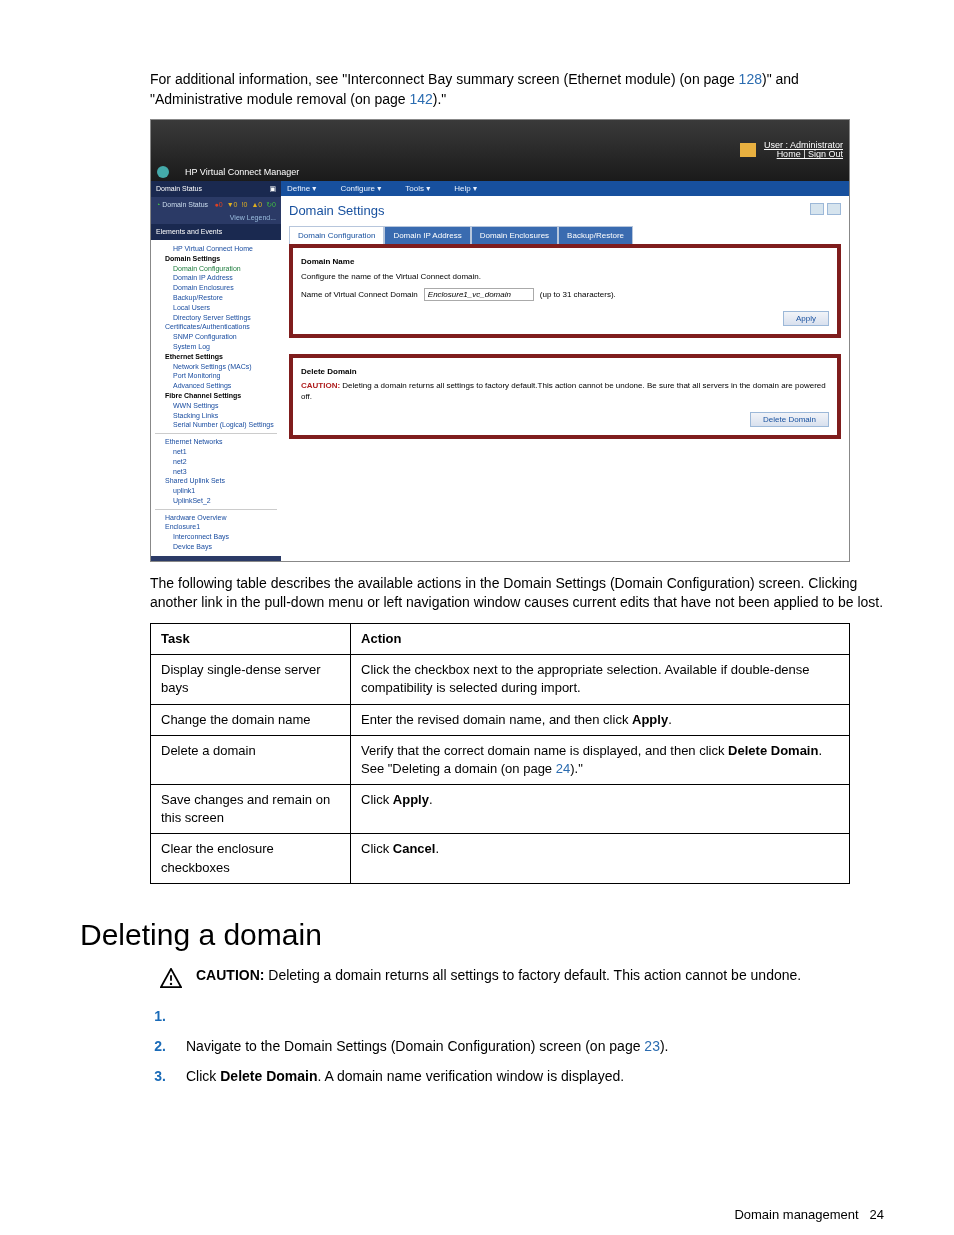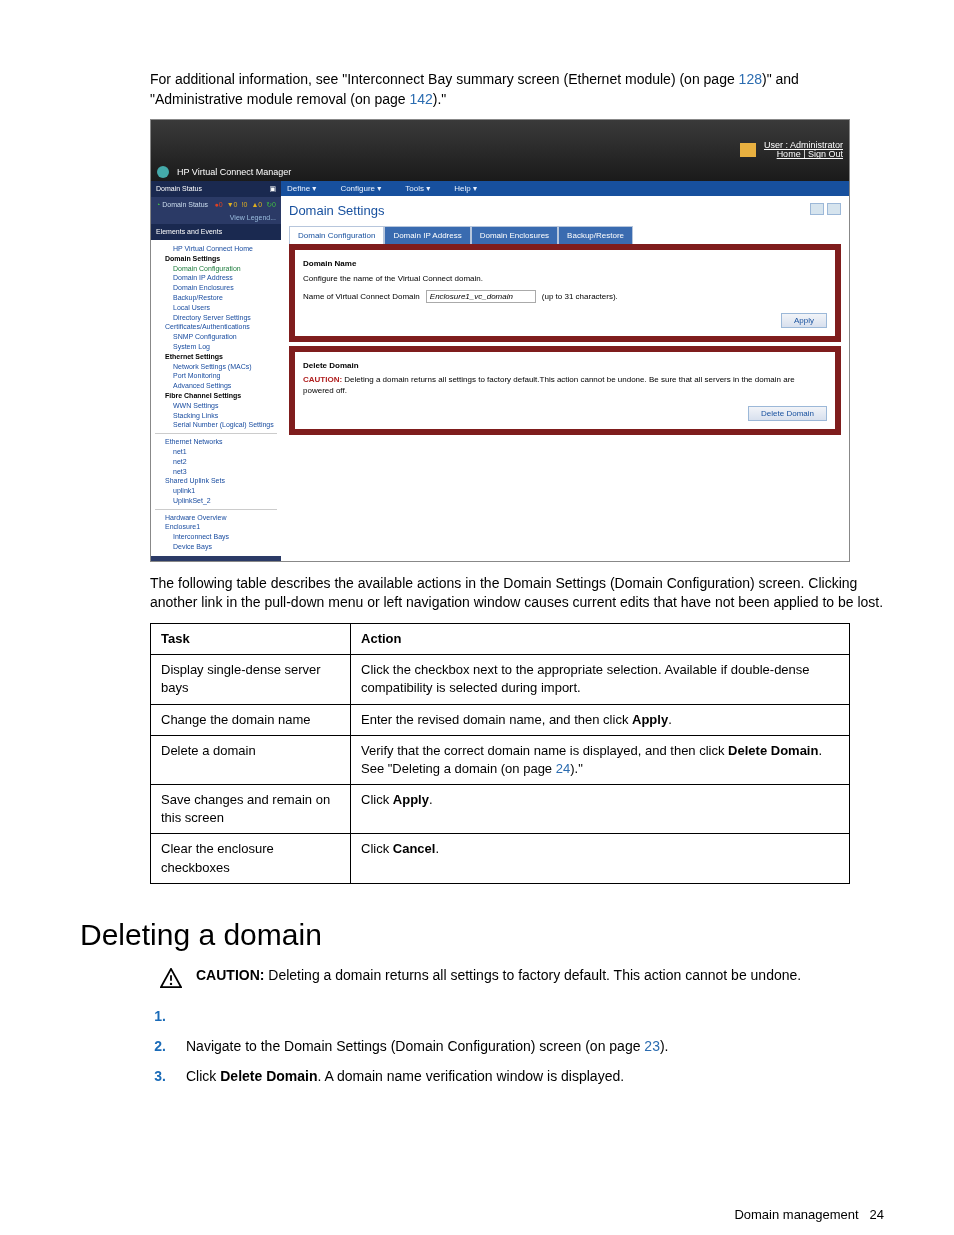--- a/index.html
+++ b/index.html
@@ -20,21 +20,21 @@
     border: 1px solid #888;
     background: #fff;
     width: 700px;
     font-size: 8px;
   }
   .ss-titlebar {
     background: linear-gradient(#3a3a3a,#1a1a1a);
     color:#fff; display:flex; align-items:center; justify-content:space-between;
     padding:2px 6px; font-size:9px;
   }
-  .ss-titlebar .left { display:flex; align-items:center; gap:8px;margin-top:44px;}
+  .ss-titlebar .left { display:flex; align-items:center; gap:16px;margin-top:44px;}
   .hp-logo { width:12px; height:12px; background:#4aa; border-radius:50%; display:inline-block;}
   .home-icon { width:16px; height:14px; background:#e8b040; display:inline-block; position:relative;}
   .ss-body { display:flex; background:#fff; min-height:380px;}
   .ss-side { width:130px; background:#2b3a66; color:#cde; font-size:7px; }
   .ss-side-header { background:#1a2950; color:#fff; padding:3px 5px; display:flex; justify-content:space-between; align-items:center;}
   .ss-side-row { padding:3px 5px; display:flex; justify-content:space-between; align-items:center;}
   .status-row { background:#2b3a66; }
   .status-icons { display:flex; gap:4px; font-size:7px;}
   .status-icons span.red{color:#e04020;}
   .status-icons span.yel{color:#e0b020;}
@@ -49,21 +49,21 @@
   .tree-sep{border-top:1px solid #ccc; margin:3px 0;}
   .ss-main { flex:1; background:#fff; }
   .menubar { background:#17509e; color:#eaf2ff; font-size:8px; padding:2px 6px; display:flex; gap:24px;}
   .menubar span{cursor:default;}
   .page-title-row{display:flex; align-items:center; justify-content:space-between; padding:6px 8px 2px;}
   .page-title{color:#17509e; font-size:13px; font-weight:normal;}
   .win-icons span{display:inline-block;width:14px;height:12px;background:#d6e4ee;border:1px solid #9cb8d8;margin-left:3px;}
   .tabbar{display:flex; gap:0; margin:4px 8px 0;}
   .tab{font-size:8px; padding:3px 8px; border:1px solid #b7c6dc; border-bottom:none; background:#3a6bb0; color:#fff; }
   .tab.active{background:#fff; color:#17509e; border-color:#b7c6dc;}
-  .panel{border:6px solid #7f1d1d; margin:0 8px 4px 8px; padding:8px; font-size:8px;}
+  .panel{border:4px solid #7f1d1d; margin:0 8px 16px 8px; padding:8px; font-size:8px;}
   .panel h4{font-size:8px; font-weight:bold; margin-bottom:3px;}
   .panel .row{display:flex; align-items:center; gap:6px; margin-top:6px;}
   .panel input[type=text]{border:1px solid #aaa; font-size:8px; padding:1px 3px; width:110px;font-style:italic;}
   .btn{background:linear-gradient(#f2f4f8,#d8e0ee); border:1px solid #9cb8d8; color:#17509e; font-size:8px; padding:2px 12px; float:right;}
   .caution-line{color:#b02020;}
   
   table.actions { width:700px; border-collapse:collapse; margin:10px 0 30px 70px; font-size:13px;}
   table.actions th, table.actions td { border:1px solid #000; padding:6px 10px; text-align:left; vertical-align:top;}
   table.actions th{font-weight:bold;}
   

